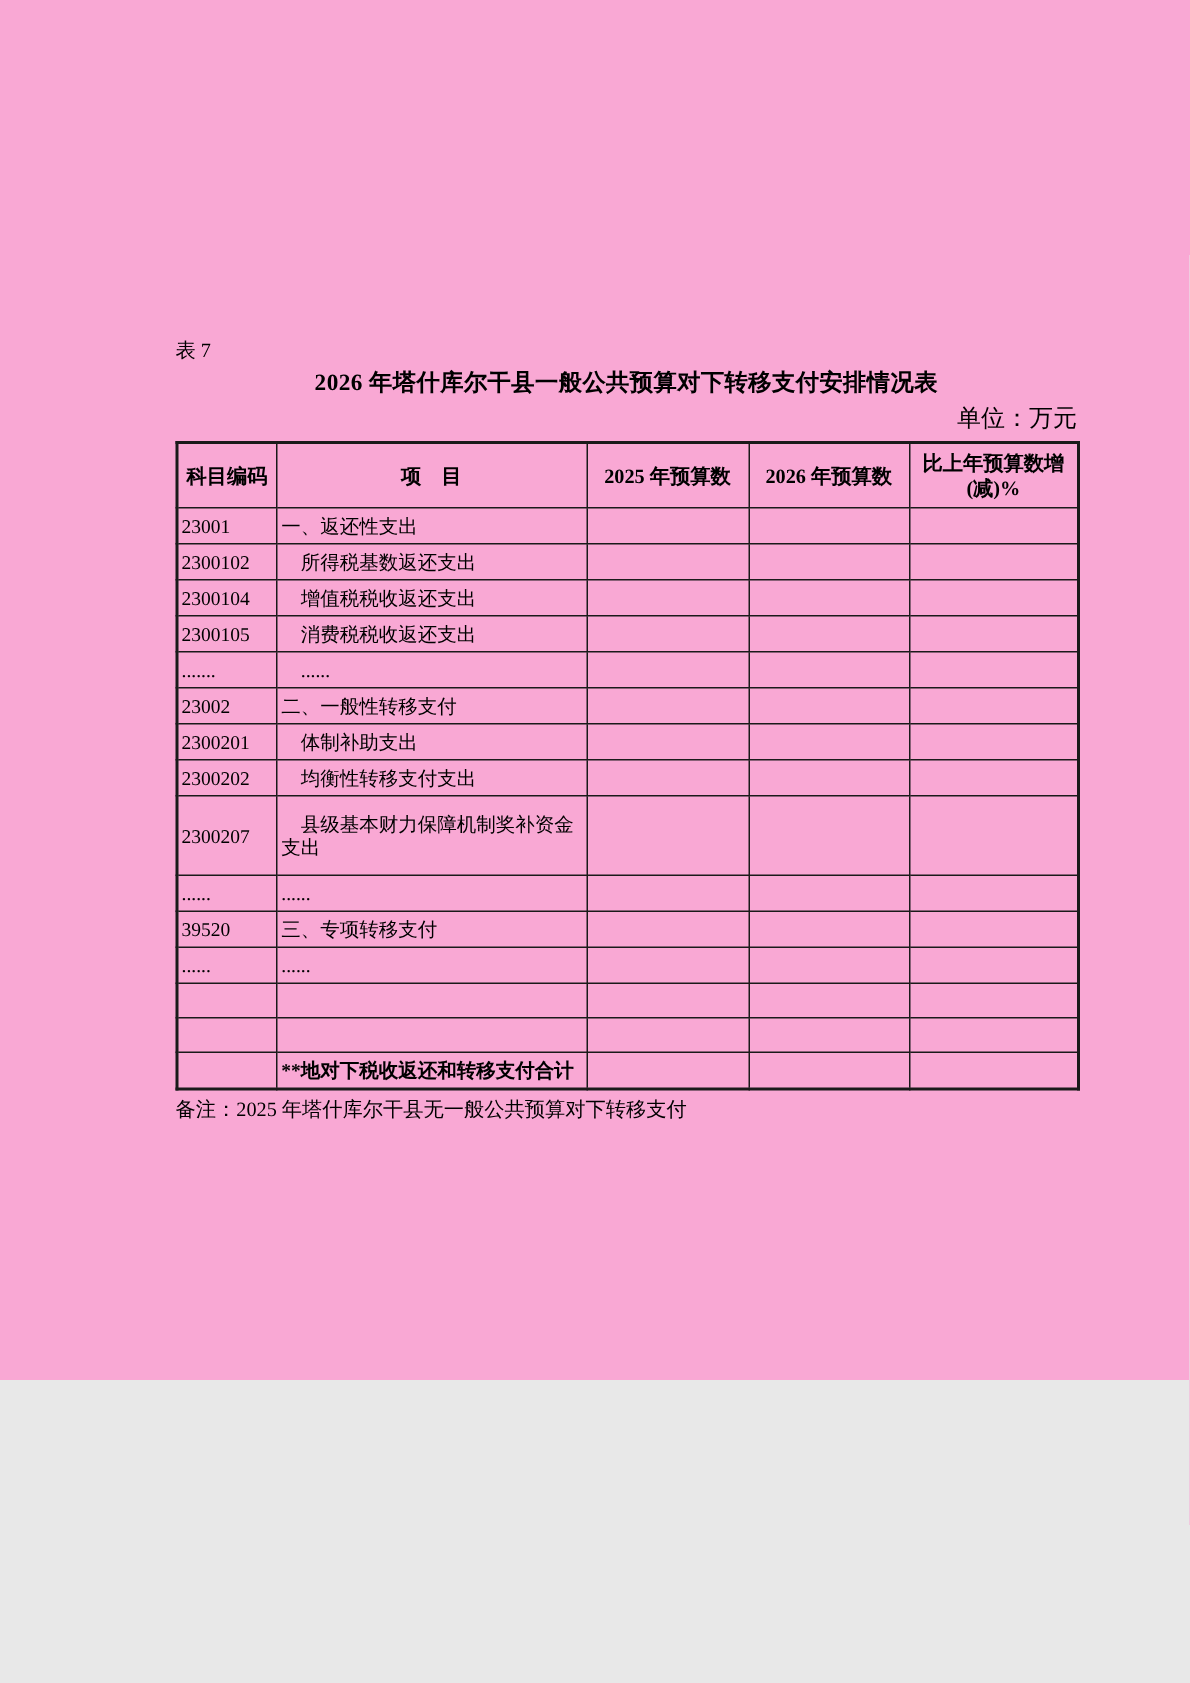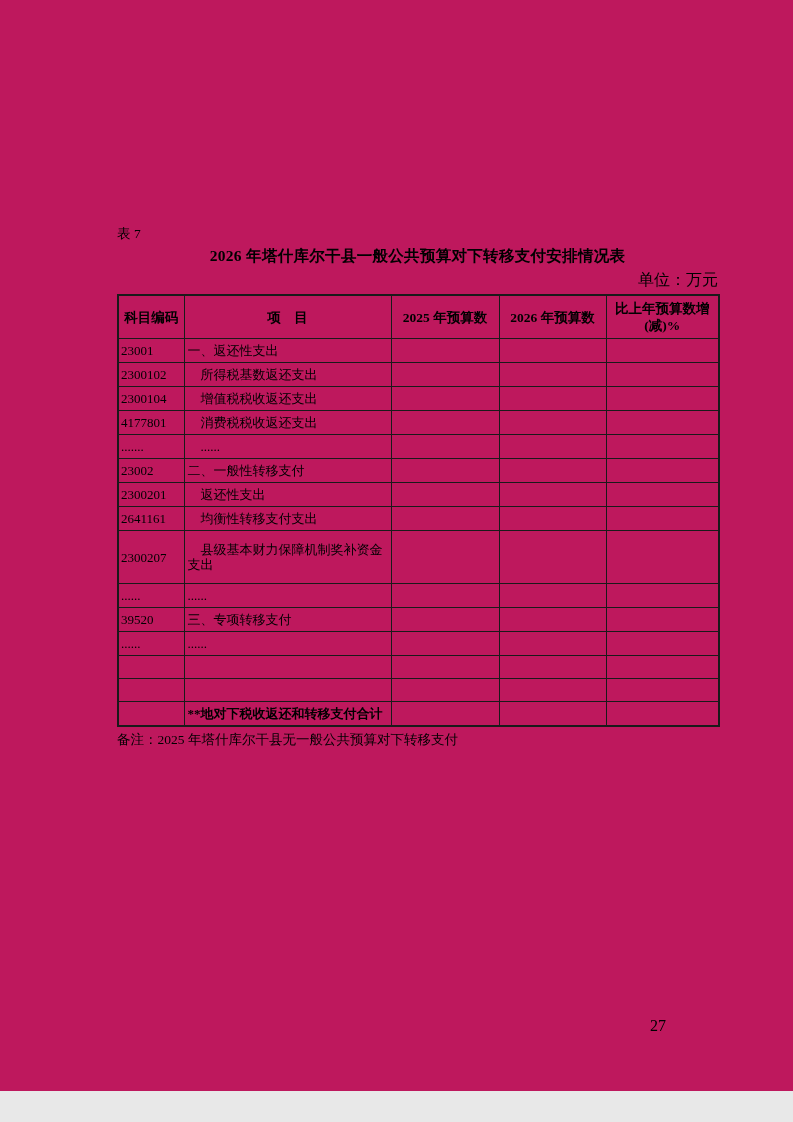--- a/index.html
+++ b/index.html
@@ -1,19 +1,19 @@
 <!DOCTYPE html>
 <html><head>
 <meta charset="utf-8">
 <style>
   html,body{margin:0;padding:0;background:#e8e8e8;}
   .page{
     position:relative;
-    width:793px;height:1091px;
-    background:#be185d;
+    width:793px;height:920px;
+    background:#f9a8d4;
     font-family:"Liberation Serif","DejaVu Serif",serif;
     color:#000;
     margin:0 auto;
     overflow:hidden;
   }
   .content{position:absolute;left:117px;top:225px;width:601px;}
   .tbl-label{font-size:13.5px;line-height:17px;}
   .doc-title{font-size:15.5px;font-weight:bold;text-align:center;margin-top:4px;line-height:19px;letter-spacing:0.3px;}
   .unit{font-size:16px;text-align:right;margin-top:6px;line-height:17px;}
   table.budget{
@@ -92,21 +92,21 @@
           <td></td>
         </tr>
         <tr>
           <td class="code">2300104</td>
           <td class="item i1">增值税税收返还支出</td>
           <td></td>
           <td></td>
           <td></td>
         </tr>
         <tr>
-          <td class="code">4177801</td>
+          <td class="code">2300105</td>
           <td class="item i1">消费税税收返还支出</td>
           <td></td>
           <td></td>
           <td></td>
         </tr>
         <tr>
           <td class="code">.......</td>
           <td class="item i1">......</td>
           <td></td>
           <td></td>
@@ -114,27 +114,27 @@
         </tr>
         <tr>
           <td class="code">23002</td>
           <td class="item i0">二、一般性转移支付</td>
           <td></td>
           <td></td>
           <td></td>
         </tr>
         <tr>
           <td class="code">2300201</td>
-          <td class="item i1">返还性支出</td>
+          <td class="item i1">体制补助支出</td>
           <td></td>
           <td></td>
           <td></td>
         </tr>
         <tr>
-          <td class="code">2641161</td>
+          <td class="code">2300202</td>
           <td class="item i1">均衡性转移支付支出</td>
           <td></td>
           <td></td>
           <td></td>
         </tr>
         <tr class="tall">
           <td class="code">2300207</td>
           <td class="item i1">县级基本财力保障机制奖补资金支出</td>
           <td></td>
           <td></td>

